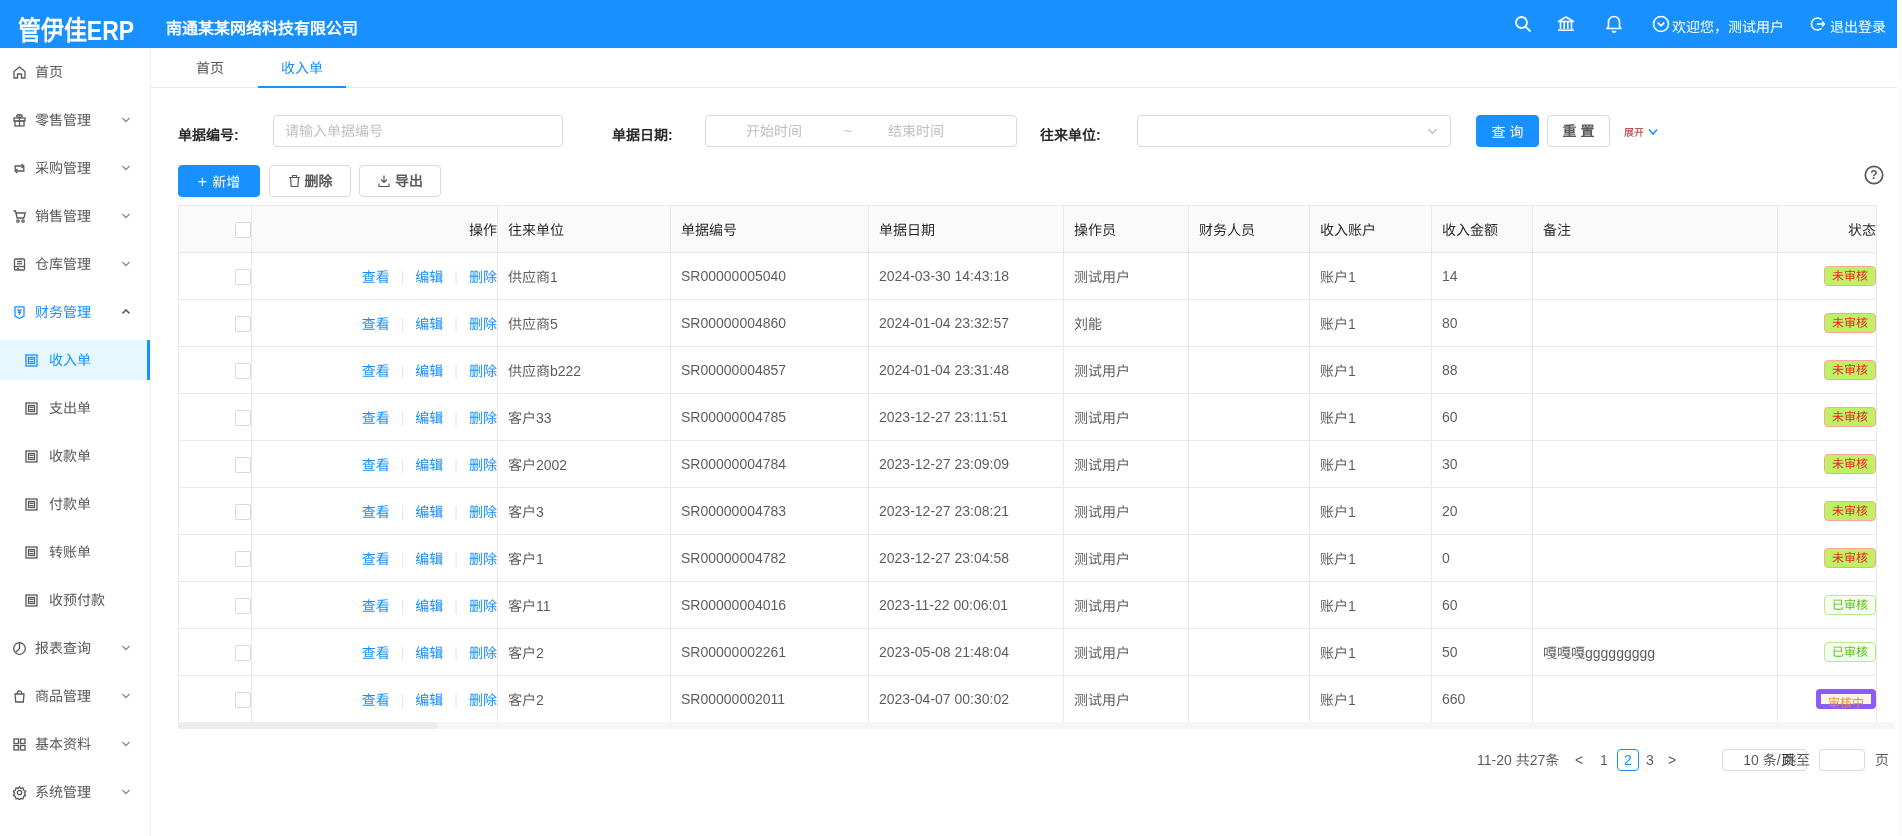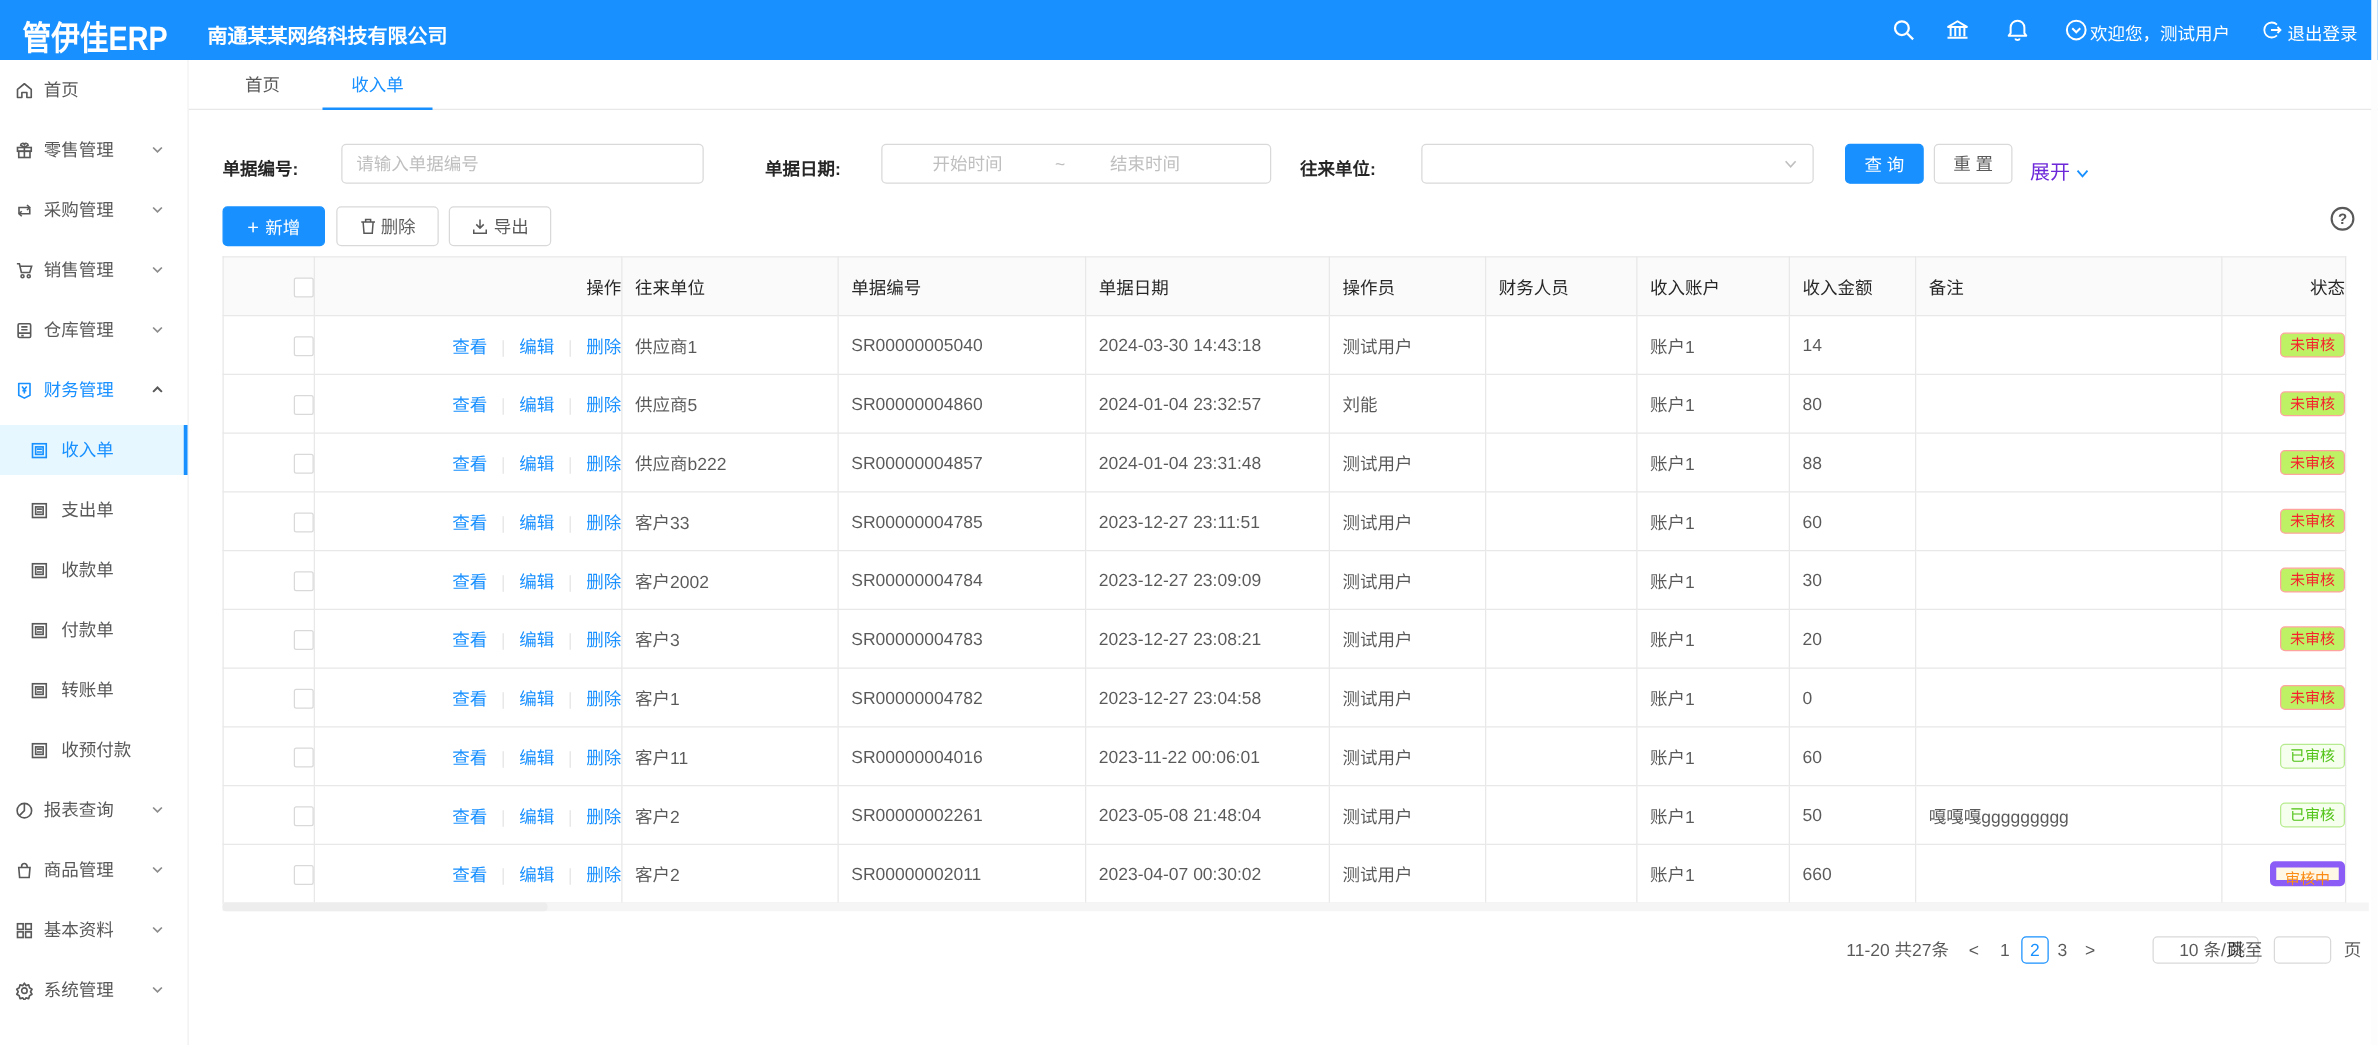--- a/index.html
+++ b/index.html
@@ -30,21 +30,21 @@
 .tabbar { position:absolute; left:151px; top:48px; width:1751px; height:40px; background:#fff; border-bottom:1px solid #e8e8e8; }
 .tab { position:absolute; top:0; height:40px; line-height:40px; font-size:14px; color:#595959; text-align:center; }
 .tab.act { color:#1890ff; }
 .tab.act::after { content:""; position:absolute; left:0; bottom:0; width:100%; height:2px; background:#1890ff; }
 
 
 .flabel { position:absolute; top:124px; font-size:14px; font-weight:600; color:rgba(0,0,0,0.85); }
 .finput { position:absolute; top:115px; height:32px; border:1px solid #d9d9d9; border-radius:4px; background:#fff; font-size:14px; color:#bfbfbf; }
 .btn { position:absolute; height:32px; border-radius:4px; font-size:14px; text-align:center; line-height:30px; }
 .btn.primary { background:#1890ff; border:1px solid #1890ff; color:#fff; line-height:32px; }
-.btn.plain { background:#fff; border:1px solid #d9d9d9; color:rgba(0,0,0,0.65); }
+.btn.plain { background:#fff; border:1px solid #d9d9d9; color:rgba(0,0,0,0.65);font-weight:bold; }
 
 
 .tblwrap { position:absolute; left:178px; top:205px; }
 table { border-collapse:collapse; table-layout:fixed; width:1698px; }
 th { background:#fafafa; font-weight:500; color:rgba(0,0,0,0.85); height:47px; border:1px solid #e8e8e8; text-align:left; padding:0 10px; font-size:14px; }
 td { height:47px; border:1px solid #e8e8e8; padding:0 10px; font-size:14px; color:rgba(0,0,0,0.65); background:#fff; }
 th.c, td.c { text-align:right; padding:0; }
 .lnk { color:#1890ff; text-decoration:none; }
 .sep { color:#e8e8e8; margin:0 11px; }
 .cb { display:inline-block; width:16px; height:16px; border:1px solid #d9d9d9; border-radius:2px; background:#fff; vertical-align:middle; }
@@ -279,21 +279,21 @@
   <span style="position:absolute; left:182px; top:0; line-height:30px;">结束时间</span>
 </div>
 <div class="flabel" style="left:1040px">往来单位:</div>
 <div class="finput" style="left:1137px; width:314px;">
   <svg style="position:absolute; right:12px; top:11px;" width="11" height="9" viewBox="0 0 11 9" fill="none" stroke="#bfbfbf" stroke-width="1.3">
       <polyline points="1.5,2 5.5,6.5 9.5,2"></polyline>
     </svg>
 </div>
 <div class="btn primary" style="left:1476px; top:115px; width:63px;">查 询</div>
 <div class="btn plain" style="left:1547px; top:115px; width:63px; line-height:30px;">重 置</div>
-<div style="position:absolute; left:1624px; top:124px; color:#6d28d9; font-size:16px;">展开 <svg width="12" height="10" viewBox="0 0 12 10" fill="none" stroke="#1890ff" stroke-width="1.5" style="vertical-align:-1px">
+<div style="position:absolute; left:1624px; top:124px; color:#b91c1c; font-size:10px;">展开 <svg width="12" height="10" viewBox="0 0 12 10" fill="none" stroke="#1890ff" stroke-width="1.5" style="vertical-align:-1px">
       <polyline points="2,2.5 6,7 10,2.5"></polyline>
     </svg></div>
 
 <div class="btn primary" style="left:178px; top:165px; width:82px;"><span style="font-size:16px; margin-right:5px; vertical-align:0px;">+</span>新增</div>
 <div class="btn plain" style="left:269px; top:165px; width:82px; line-height:30px;"><svg width="13" height="14" viewBox="0 0 13 14" fill="none" stroke="#595959" stroke-width="1.2" style="vertical-align:-2px; margin-right:4px;">
       <path d="M4.5 3 V1.5 h4 V3 M1 3.5 h11 M2.5 3.5 l0.7 9 h6.6 l0.7 -9"></path>
     </svg>删除</div>
 <div class="btn plain" style="left:359px; top:165px; width:82px; line-height:30px;"><svg width="14" height="14" viewBox="0 0 14 14" fill="none" stroke="#595959" stroke-width="1.2" style="vertical-align:-2px; margin-right:4px;">
       <path d="M7 1.5 V8 M4 5.5 l3 3 3 -3 M2 9.5 v3 h10 v-3"></path>
     </svg>导出</div>

